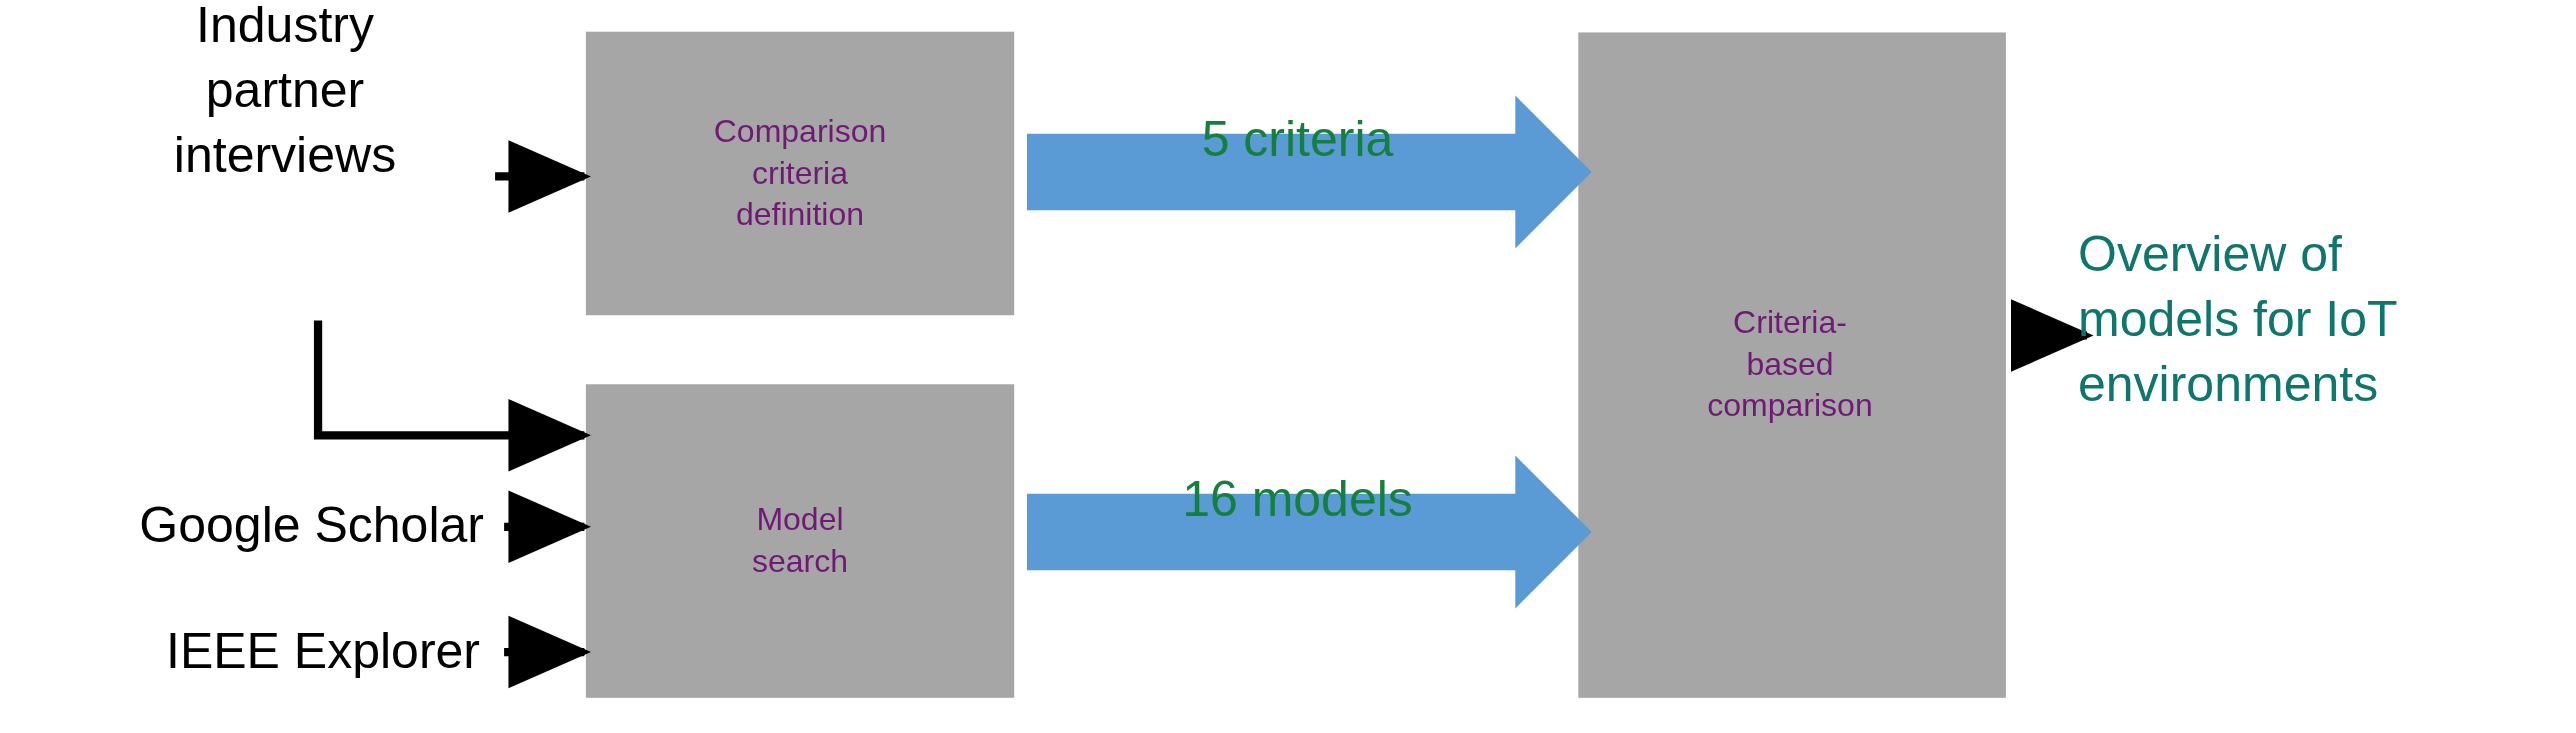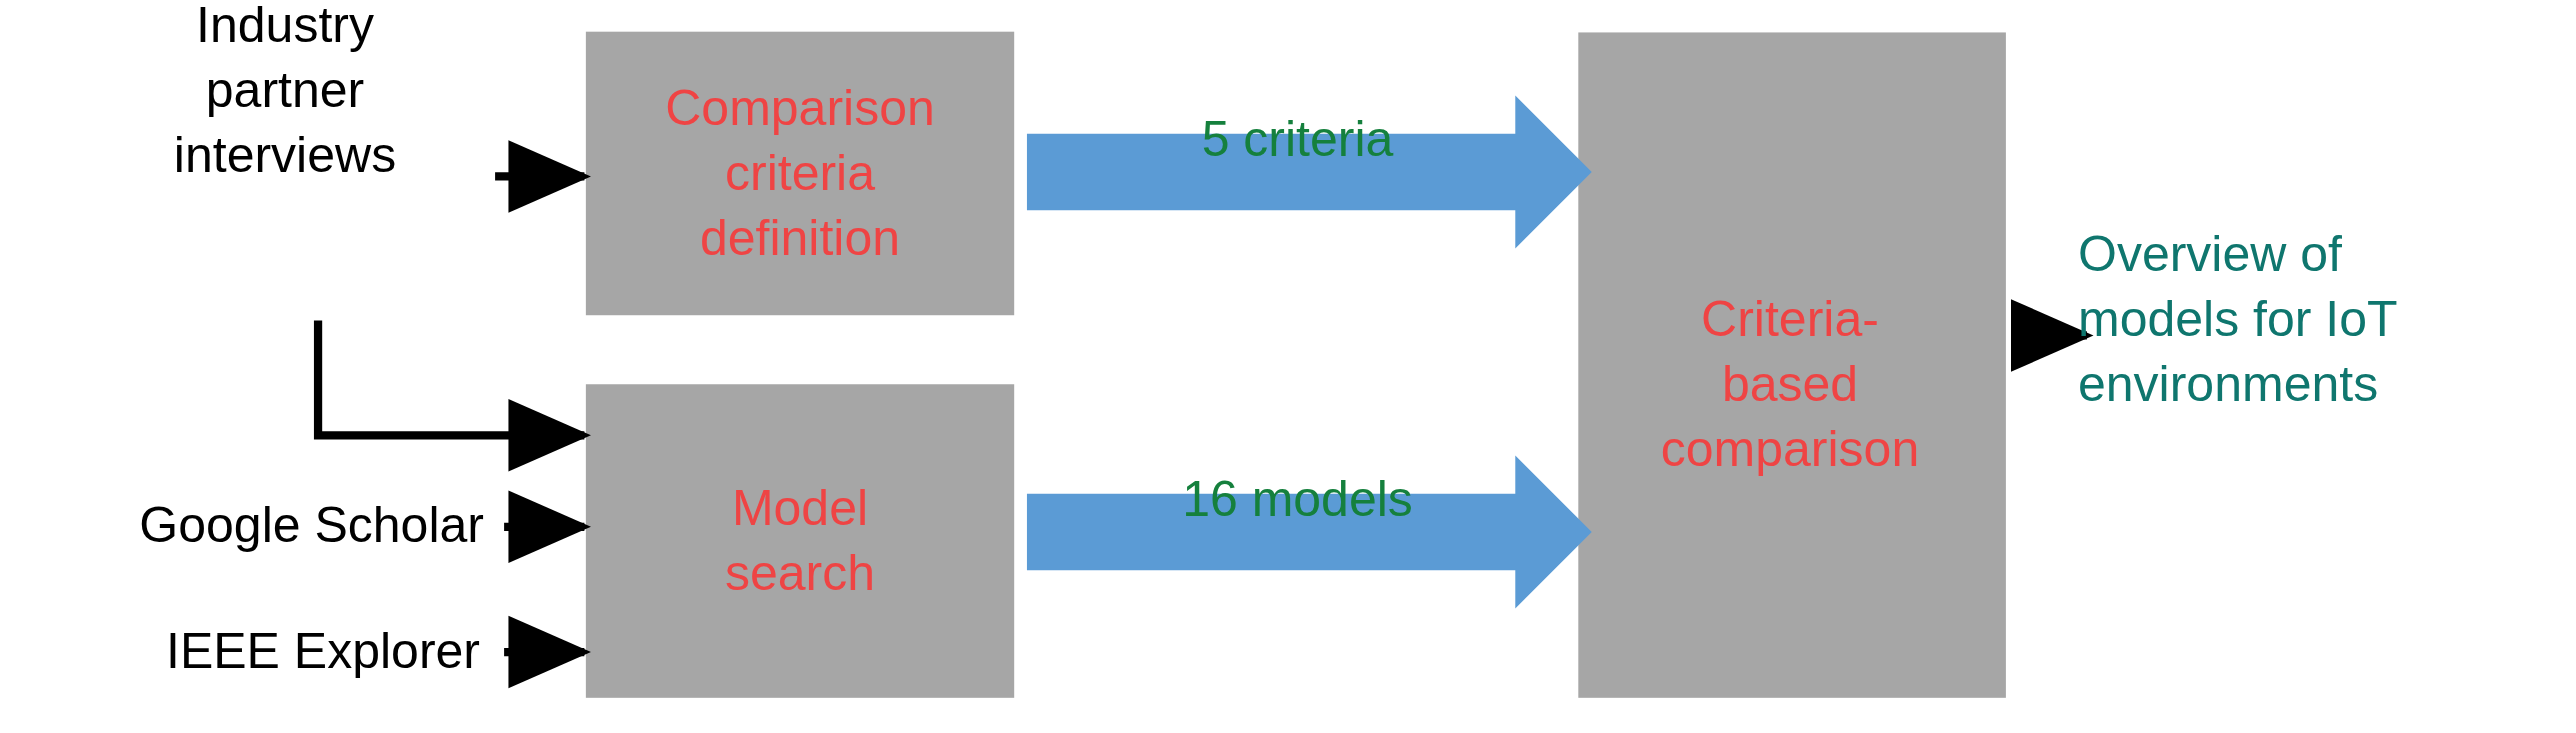--- a/index.html
+++ b/index.html
@@ -29,22 +29,22 @@
     position: absolute;
     display: flex;
     align-items: center;
     justify-content: center;
     text-align: center;
     line-height: 1.30;
     white-space: pre-line;
     pointer-events: none;
   }
   .process-box-label {
-    color: #ef4444;
-    font-size: 50px;
+    color: #701a75;
+    font-size: 32px;
     font-weight: 400;
   }
   .source-label {
     color: #000000;
     font-size: 50px;
     font-weight: 400;
   }
   .arrow-label {
     color: #15803d;
     font-size: 50px;
@@ -52,21 +52,21 @@
   }
   .outcome-label {
     color: #0f766e;
     font-size: 50px;
     font-weight: 400;
   }
 
   
   #box-criteria-def      { left: 586px;  top: 31.5px;  width: 428px;  height: 284px; }
   #box-model-search      { left: 586px;  top: 384px; width: 428px;  height: 314px; }
-  #box-criteria-compare  { left: 1578px; top: 32px;  width: 424px;  height: 665px; margin-top: 20px; }
+  #box-criteria-compare  { left: 1578px; top: 32px;  width: 424px;  height: 665px; }
 
   #label-interviews      { left: 90px;  top: 15px;  width: 390px;  height: 150px; }
   #label-google-scholar  { left: 4px;    top: 491px; width: 480px;  height: 68px;  justify-content: flex-end; }
   #label-ieee            { left: 0px;    top: 617px; width: 480px;  height: 68px;  justify-content: flex-end; }
   #label-outcome         { left: 2078px; top: 225px; width: 480px;  height: 188px; justify-content: flex-start; text-align: left; }
 
   #label-arrow-criteria  { left: 1035px; top: 105px; width: 525px;  height: 68px; }
   #label-arrow-models    { left: 1035px; top: 465px; width: 525px;  height: 68px; }
 </style>
 </head>

